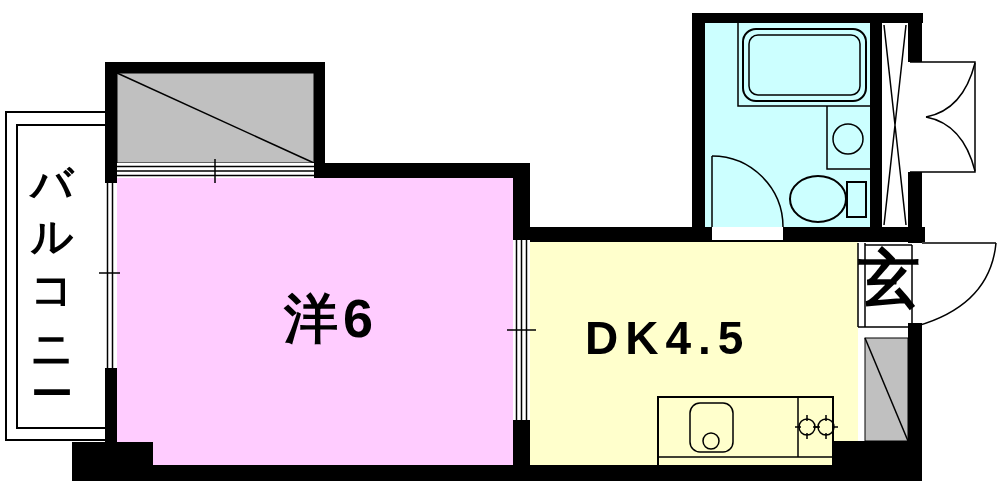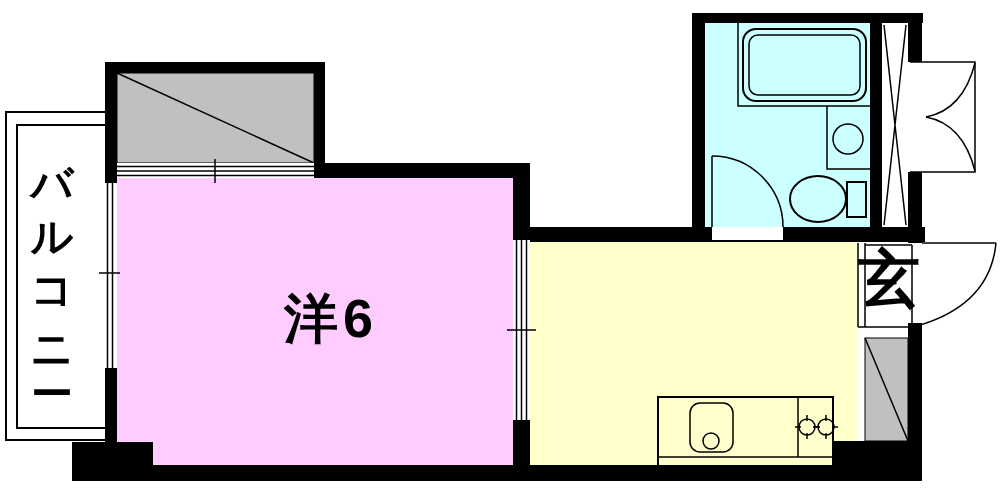--- a/index.html
+++ b/index.html
@@ -132,15 +132,16 @@
   <g>
     <path class="ln1" d="M858,243 V327 M865,243 V327 M865,245 H912 M912,245 V327 M858,327 H913"></path>
     <path class="ln1" d="M922,243 H996"></path>
     <path class="ln1" d="M996,243 Q990,305 917,326"></path>
   </g>
 
 </svg>
 
 <div id="label-balcony" class="room-label">バルコニー</div>
 <div id="label-western" class="room-label">洋6</div>
+<div id="label-dk" class="room-label">DK4.5</div>
 <div id="label-entrance" class="room-label">玄</div>
 
 </div>
 
 </body></html>

